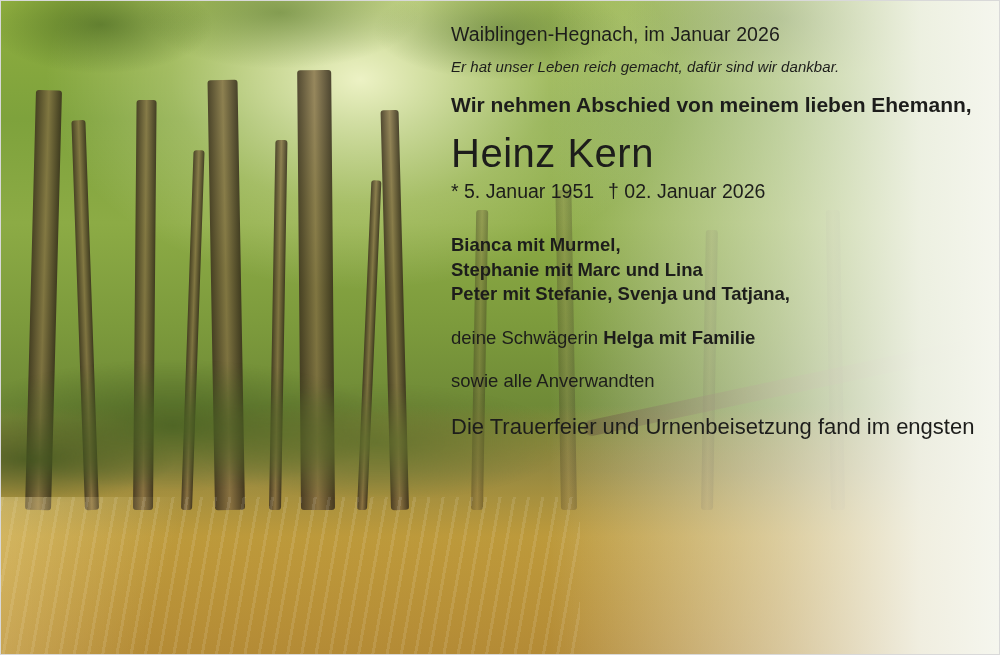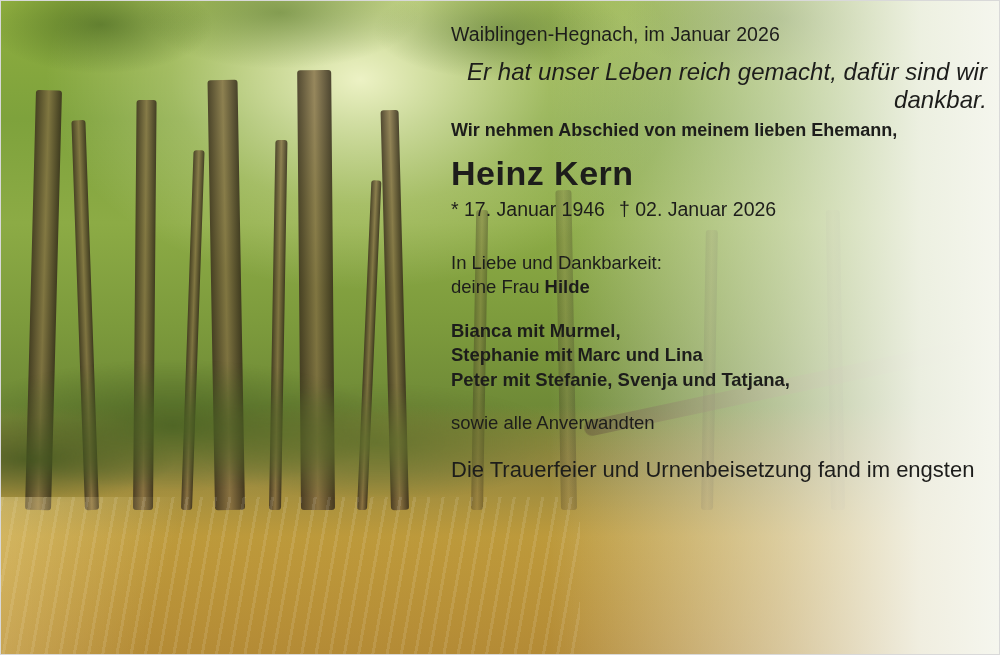--- a/index.html
+++ b/index.html
@@ -108,45 +108,44 @@
     filter: blur(0.6px);
   }
 
   
   .text-panel {
     position: absolute;
     left: 432px;
     top: 0;
     width: 568px;
     height: 655px;
-    padding: 22px 14px 0 18px;
+    padding: 22px 26px 0 18px;
     box-sizing: border-box;
     color: #1d1d1b;
   }
   .line-place {
     font-size: 19.5px;
     letter-spacing: 0.1px;
     margin-bottom: 12px;
   }
   .line-motto {
-    font-size: 24px;
+    font-size: 15px;
     font-style: italic;
-    margin-bottom: 5px;
+    margin-bottom: 16px;
     letter-spacing: 0.05px;
-    text-align: right;
   }
   .farewell {
-    font-size: 18px;
+    font-size: 21px;
     font-weight: bold;
     line-height: 1.3;
     margin-bottom: 14px;
   }
   .deceased-name {
-    font-size: 34px;
-    font-weight: bold;
+    font-size: 40px;
+    font-weight: normal;
     letter-spacing: 0.5px;
     line-height: 1.05;
     margin: 10px 0 6px 0;
   }
   .dates {
     font-size: 19.5px;
     margin-bottom: 30px;
   }
   .dates .gap { display: inline-block; width: 14px; }
   .block {
@@ -194,35 +193,32 @@
 
     <div class="line-motto">Er hat unser Leben reich gemacht, dafür sind wir dankbar.</div>
 
     <div class="farewell">
       <div>Wir nehmen Abschied von meinem lieben Ehemann,</div>
     </div>
 
     <div class="deceased-name">Heinz Kern</div>
 
     <div class="dates">
-      <span>* 17. Januar 1946</span><span class="gap"></span><span>† 02. Januar 2026</span>
-    </div>
-
-    <div class="block">
-      <div class="hdr">In Liebe und Dankbarkeit:</div>
-      <div><span>deine Frau </span><b>Hilde</b></div>
-    </div>
+      <span>* 5. Januar 1951</span><span class="gap"></span><span>† 02. Januar 2026</span>
+    </div>
+
 
     <div class="block">
       <div><b>Bianca mit Murmel,</b></div>
       <div><b>Stephanie mit Marc und Lina</b></div>
       <div><b>Peter mit Stefanie, Svenja und Tatjana,</b></div>
     </div>
 
     <div class="block">
+      <div><span>deine Schwägerin </span><b>Helga mit Familie</b></div>
     </div>
 
     <div class="block">sowie alle Anverwandten</div>
 
     <div class="closing">
       <div>Die Trauerfeier und Urnenbeisetzung fand im engsten</div>
     </div>
 
   </div>
 </div>

